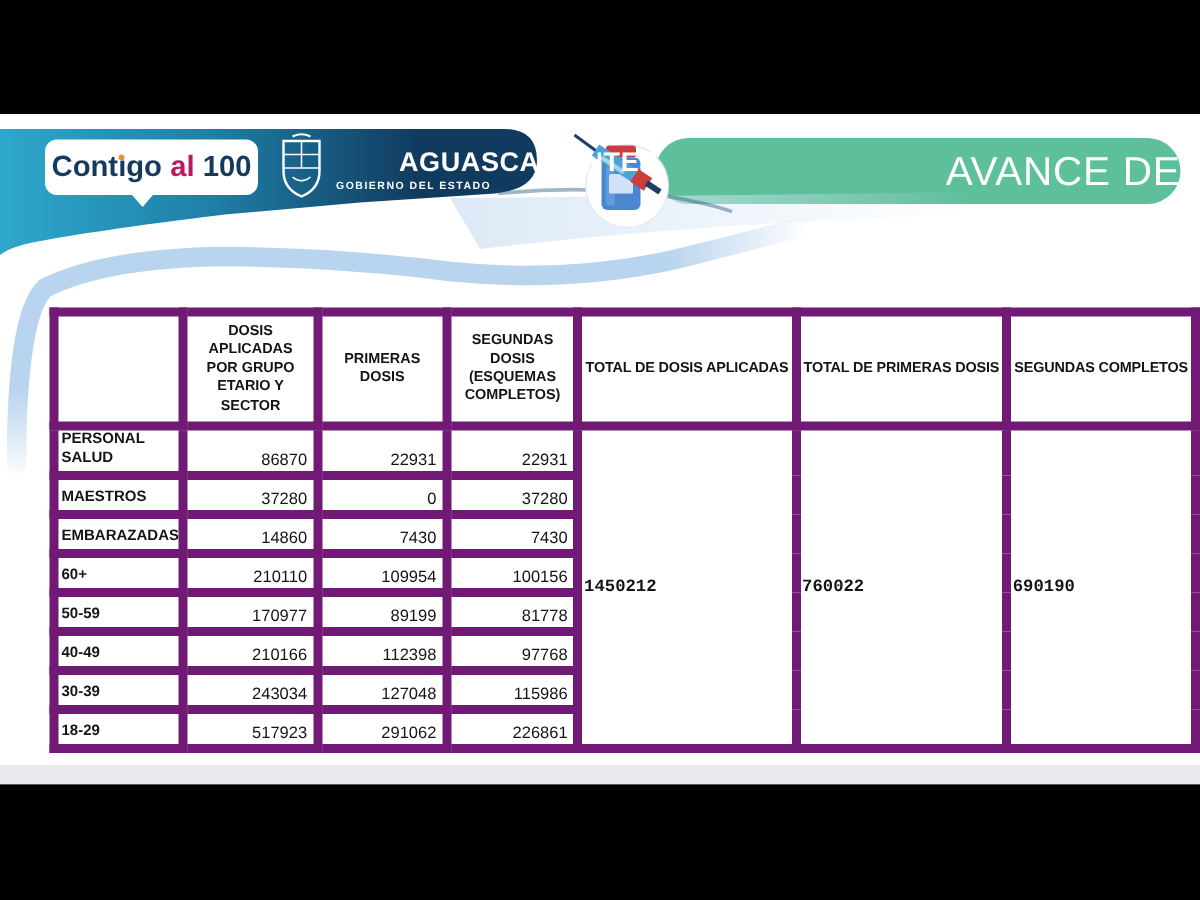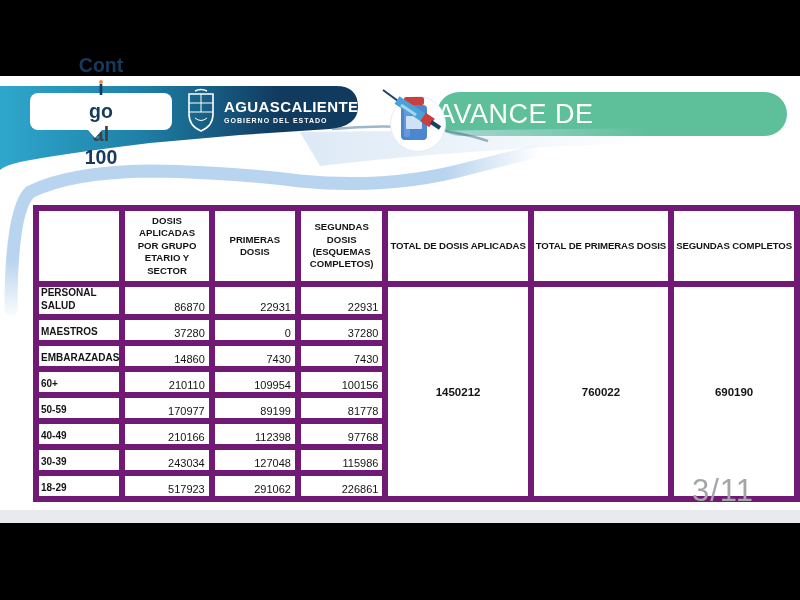--- a/index.html
+++ b/index.html
@@ -15,58 +15,58 @@
   .slide{position:absolute;left:0;top:76px;width:800px;height:447px;background:#ffffff;}
   .gray-strip{position:absolute;left:0;bottom:0;width:800px;height:13px;background:#e9eaee;}
 
   
   .decor{position:absolute;left:0;top:4px;width:800px;height:240px;z-index:3;pointer-events:none;}
 
   
   .logo-bubble{
     position:absolute;left:30px;top:17px;width:142px;height:37px;z-index:4;
     background:#fff;border-radius:8px;display:flex;align-items:center;justify-content:center;
-    font-weight:700;font-size:19.5px;color:#16395e;white-space:pre;flex-direction:column;
+    font-weight:700;font-size:19.5px;color:#16395e;white-space:pre;
   }
   .logo-bubble:after{
     content:"";position:absolute;left:58px;top:100%;
     border:7px solid transparent;border-top:8px solid #fff;border-bottom:0;
   }
-  .logo-orange{color:#404040;}
+  .logo-orange{color:#be185d;}
   .i-wrap{position:relative;display:inline-block;}
   .i-dot{position:absolute;left:50%;transform:translateX(-50%);top:3px;width:4px;height:4px;background:#e8913c;border-radius:50%;}
 
   
   .shield{position:absolute;left:186px;top:12px;z-index:4;}
   .gov{position:absolute;left:224px;top:22px;z-index:4;color:#fff;}
-  .gov-name{font-size:15px;font-weight:700;letter-spacing:.4px;}
+  .gov-name{font-size:18px;font-weight:700;letter-spacing:.4px;margin-left:42px;}
   .gov-sub{font-size:7px;font-weight:700;letter-spacing:1px;margin-top:2px;}
 
   
   .pill{
     position:absolute;left:437px;top:16px;width:350px;height:44px;z-index:2;
     background:#5ebf9b;border-radius:22px;
-    display:flex;align-items:center;justify-content:space-between;gap:8px;
+    display:flex;align-items:center;justify-content:flex-end;gap:8px;
     color:#fff;font-size:27px;white-space:nowrap;
   }
   .pill .light{font-weight:400;letter-spacing:.5px;}
   .pill .bold{font-weight:700;letter-spacing:.2px;}
 
   
   .tbl-wrap{position:absolute;left:33px;top:129px;z-index:1;}
   table{border-collapse:collapse;table-layout:fixed;}
   th,td{border:6px solid #701a75;color:#141414;overflow:hidden;}
   thead tr{height:76px;}
   th{font-size:9.6px;font-weight:700;text-align:center;vertical-align:middle;padding:1px 2px;line-height:1.3;}
   th.one-line{white-space:nowrap;letter-spacing:-.1px;}
   tr.data-row{height:26px;}
   tr.row-first{height:30px;}
   td.lbl{font-size:10px;font-weight:700;text-align:left;vertical-align:bottom;padding:0 0 2px 2px;line-height:1.25;}
   td.num{font-size:11px;text-align:right;vertical-align:bottom;padding:0 4px 1px 0;}
-  td.tot{font-size:11.5px;font-weight:700;text-align:center;vertical-align:middle;}
+  td.tot{font-size:11.5px;font-weight:700;vertical-align:middle;font-family:Liberation Mono, monospace;}
 
   
   .page-num{
     position:absolute;left:692px;top:397px;z-index:5;
     font-size:31px;color:#a5a5a9;letter-spacing:1px;
   }
 </style>
 </head>
 <body>
 
@@ -227,18 +227,17 @@
     <td class="lbl">18-29</td>
     <td class="num">517923</td>
     <td class="num">291062</td>
     <td class="num">226861</td>
 
   </tr>
 </tbody>
     </table>
   </div>
 
-  <div class="page-num">3/11</div>
 
   <div class="gray-strip"></div>
 </div>
 
 <div class="letterbox bottom"></div>
 
 </body></html>

